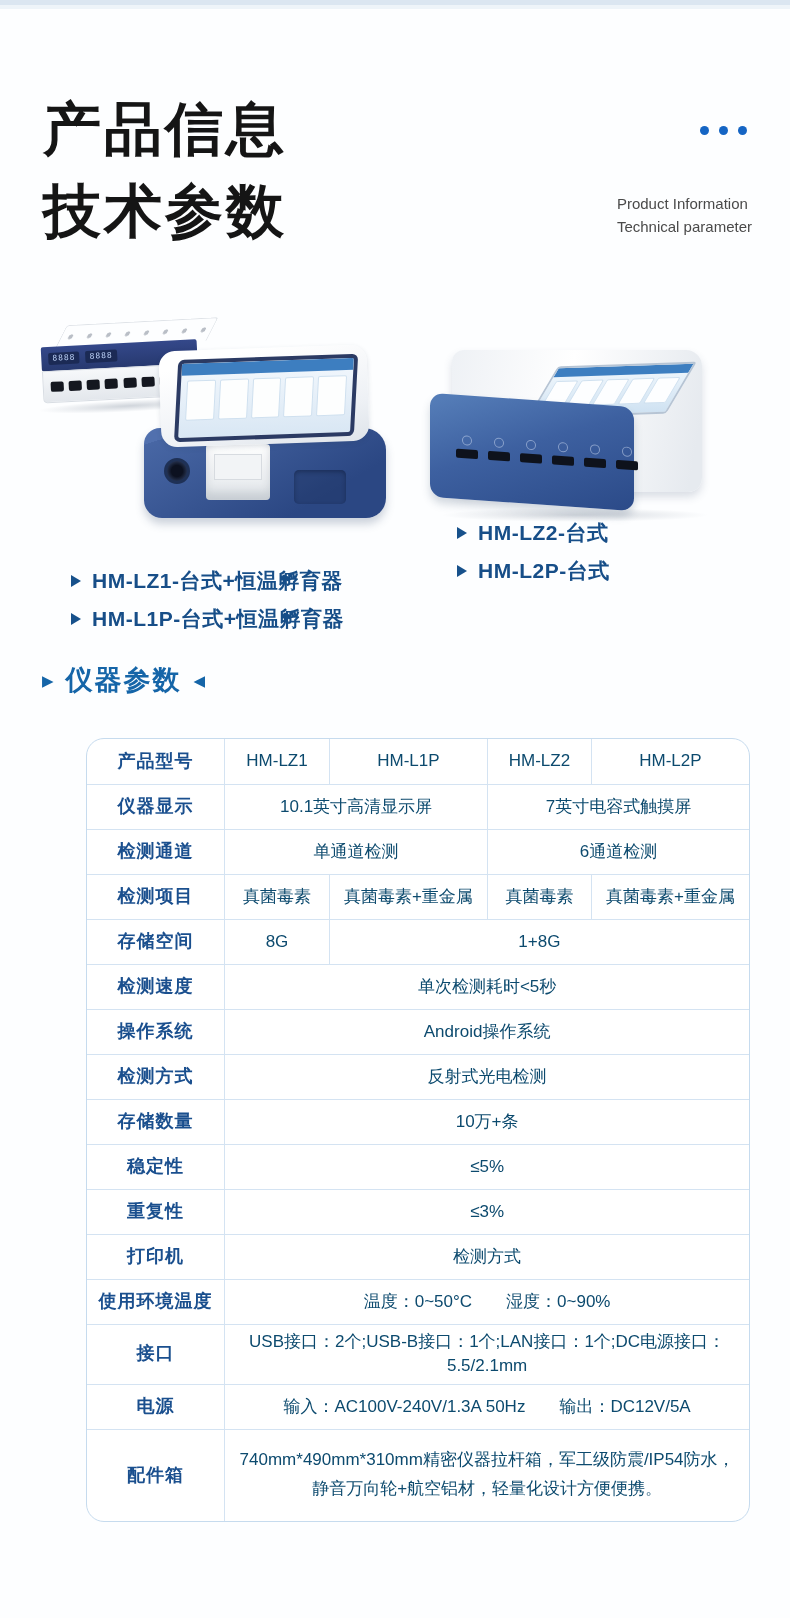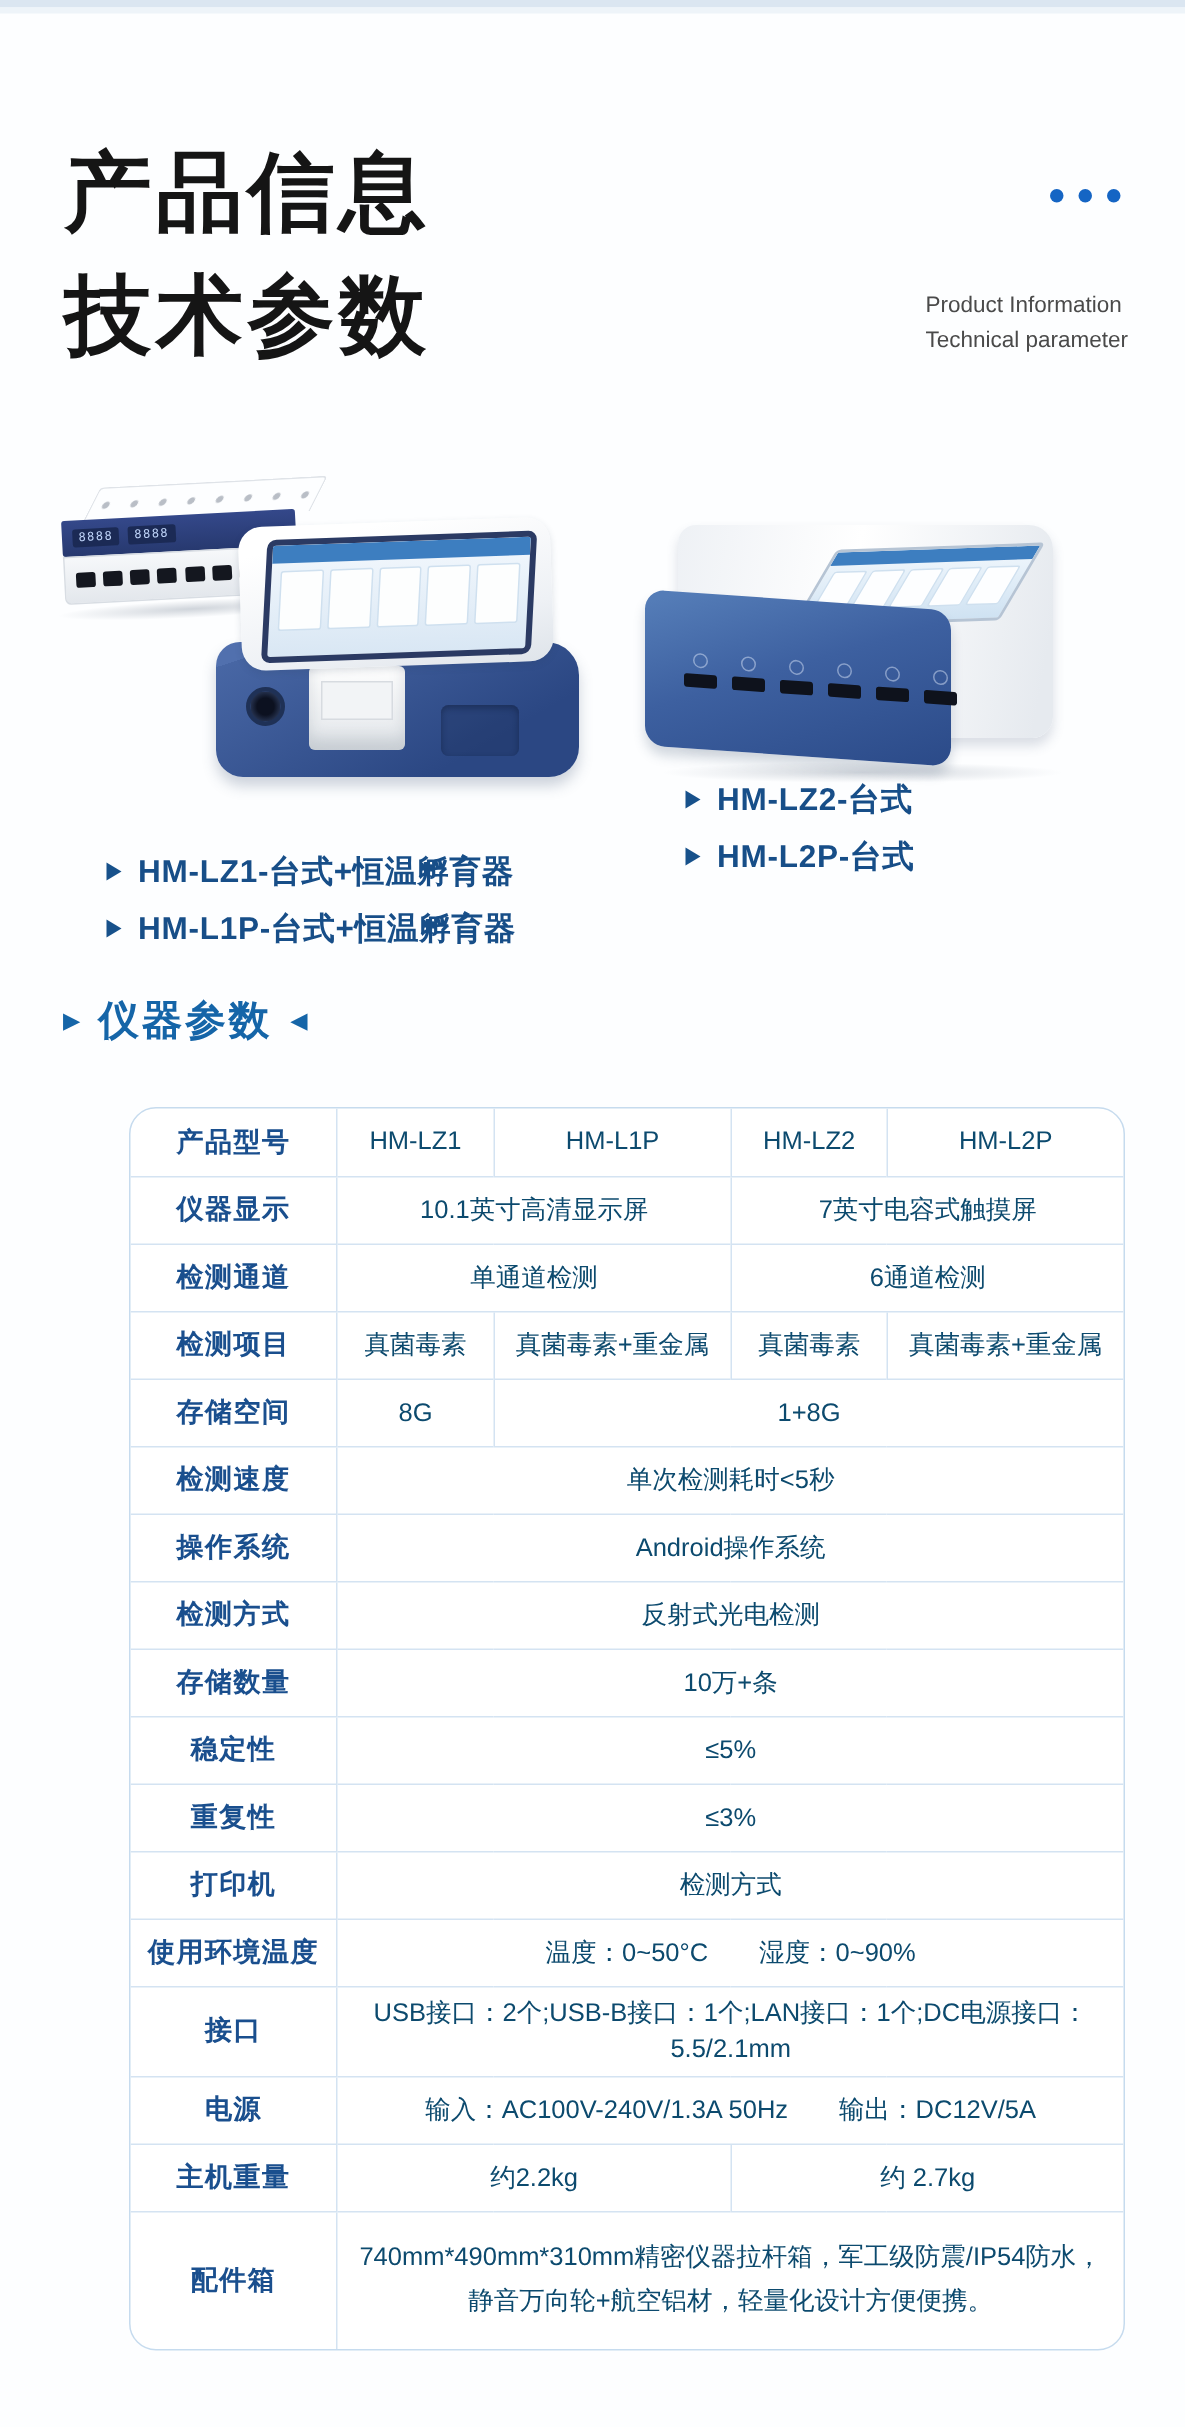--- a/index.html
+++ b/index.html
@@ -357,25 +357,20 @@
           <td colspan="4">温度：0~50°C　　湿度：0~90%</td>
         </tr>
         <tr class="tall">
           <td class="lbl">接口</td>
           <td colspan="4">USB接口：2个;USB-B接口：1个;LAN接口：1个;DC电源接口：5.5/2.1mm</td>
         </tr>
         <tr>
           <td class="lbl">电源</td>
           <td colspan="4">输入：AC100V-240V/1.3A 50Hz　　输出：DC12V/5A</td>
         </tr>
-        <tr>
-          <td class="lbl">主机重量</td>
-          <td colspan="2">约2.2kg</td>
-          <td colspan="2">约 2.7kg</td>
-        </tr>
         <tr class="tallest">
           <td class="lbl">配件箱</td>
           <td colspan="4">740mm*490mm*310mm精密仪器拉杆箱，军工级防震/IP54防水，静音万向轮+航空铝材，轻量化设计方便便携。</td>
         </tr>
       </tbody>
     </table>
   </div>
 
 </div>
 

